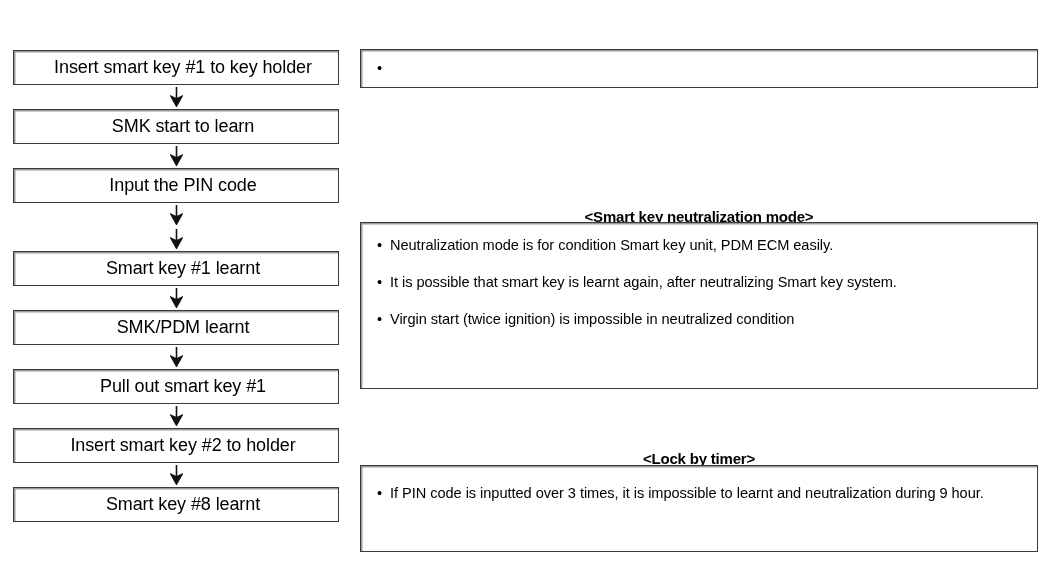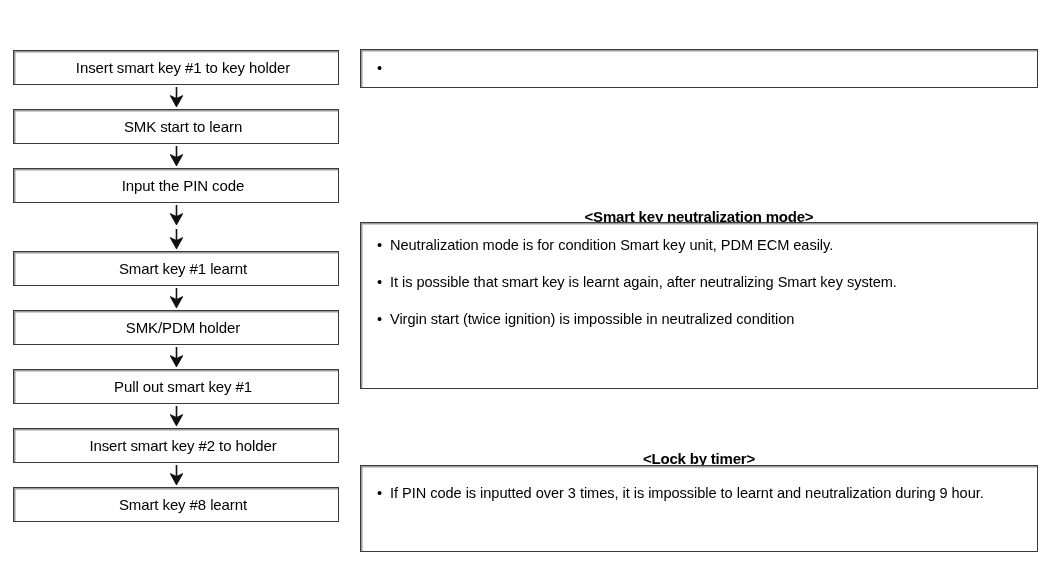--- a/index.html
+++ b/index.html
@@ -48,21 +48,21 @@
   .flow-box {
     box-sizing: border-box;
     width: 326px;
     height: 35px;
     border: 1px solid #3a3a3a;
     box-shadow: 1.5px 1.5px 0 0 #9a9a9a inset;
     background: #ffffff;
     display: flex;
     align-items: center;
     justify-content: center;
-    font-size: 15px;
+    font-size: 18px;
     line-height: 17px;
     letter-spacing: -0.1px;
     white-space: nowrap;
     padding-left: 14px;
   }
 
   .flow-arrow {
     width: 326px;
     height: 24px;
     display: flex;
@@ -180,21 +180,21 @@
     <div class="flow-step">
       <div class="flow-box">Smart key #1 learnt</div>
     </div>
     <div class="flow-arrow">
       <svg width="13" height="20" viewBox="0 0 13 20" aria-hidden="true">
         <path d="M6.5 0 L6.5 12 M6.5 19 L1.2 9.5 L6.5 12 L11.8 9.5 Z" fill="#111" stroke="#111" stroke-width="1.6"></path>
       </svg>
     </div>
 
     <div class="flow-step">
-      <div class="flow-box">SMK/PDM holder</div>
+      <div class="flow-box">SMK/PDM learnt</div>
     </div>
     <div class="flow-arrow">
       <svg width="13" height="20" viewBox="0 0 13 20" aria-hidden="true">
         <path d="M6.5 0 L6.5 12 M6.5 19 L1.2 9.5 L6.5 12 L11.8 9.5 Z" fill="#111" stroke="#111" stroke-width="1.6"></path>
       </svg>
     </div>
 
     <div class="flow-step">
       <div class="flow-box">Pull out smart key #1</div>
     </div>

